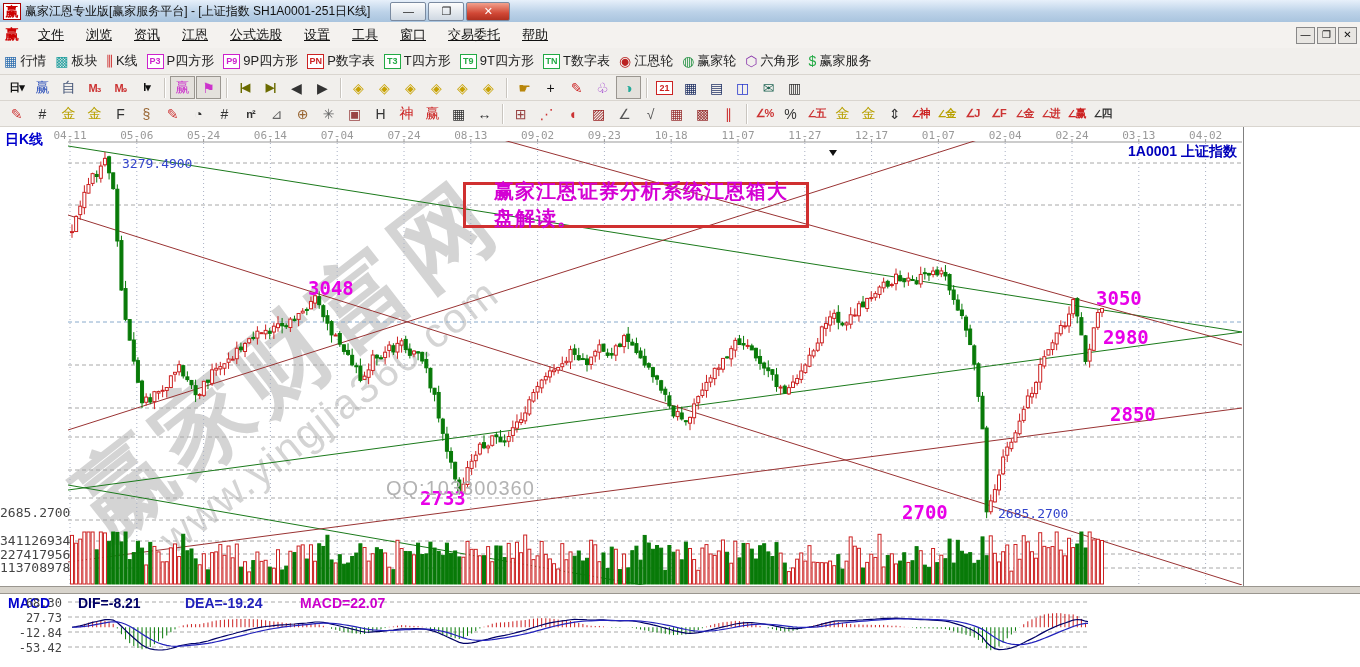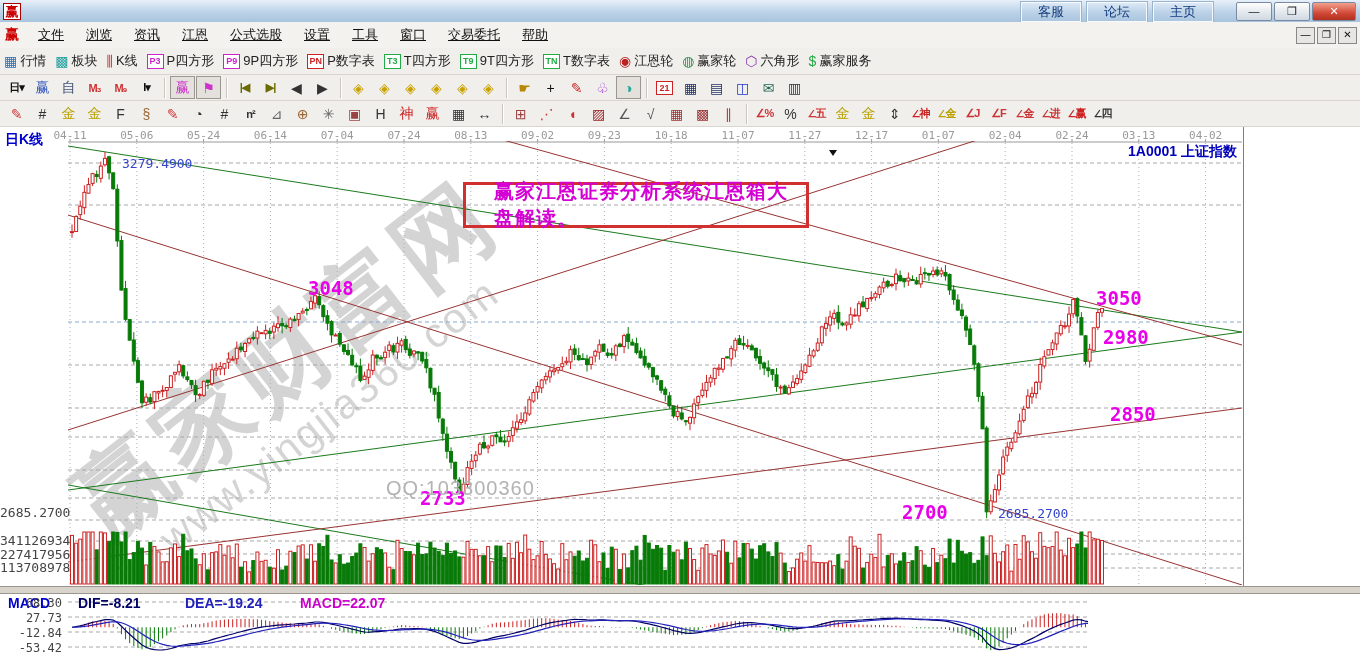--- a/index.html
+++ b/index.html
@@ -88,25 +88,21 @@
   #logo .num{position:absolute;left:62px;top:28px;font:bold 17px "Liberation Sans",sans-serif;color:#cc2222;}
   #logo .ring{position:absolute;left:62px;top:6px;font-size:7px;color:#888;transform:rotate(62deg);letter-spacing:1px;}
 </style>
 </head>
 <body>
 
 <div id="app">
 
   <div class="titlebar">
     <span class="appicon">赢</span>
-    <div class="tb-quick">
-        <div class="qbtn">客服</div>
-        <div class="qbtn">论坛</div>
-        <div class="qbtn">主页</div>
-      </div>
+    <span>赢家江恩专业版[赢家服务平台] - [上证指数  SH1A0001-251日K线]</span>
     <div class="winbtns">
       <div class="winbtn">—</div>
       <div class="winbtn">❐</div>
       <div class="winbtn close">✕</div>
     </div>
   </div>
 
   <div class="menubar">
     <span class="appicon2">赢</span>
     <div id="menuItems" style="display:flex">

